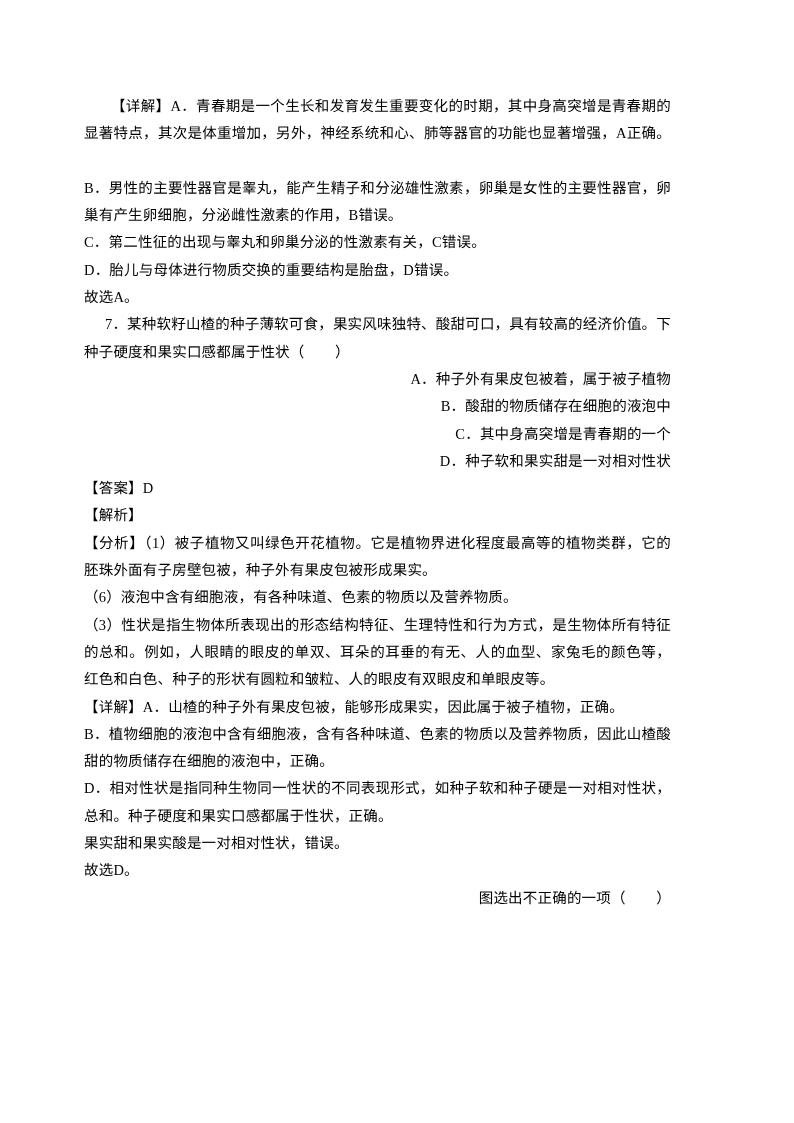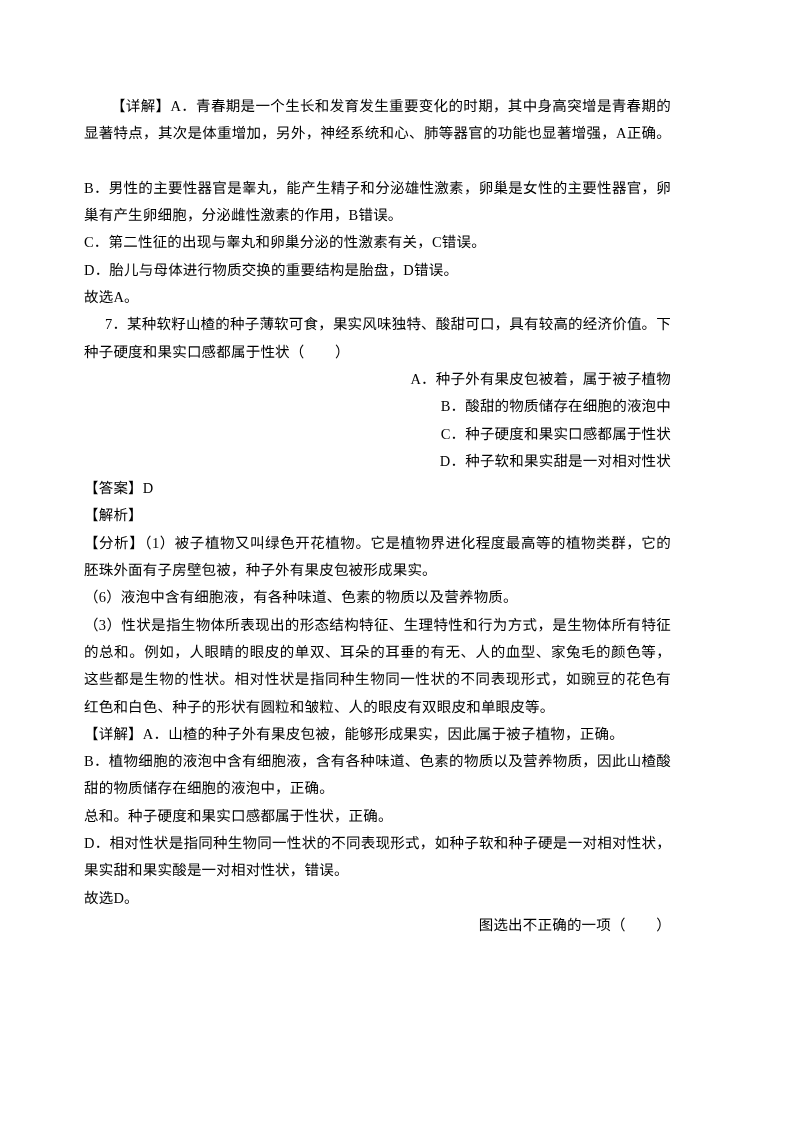--- a/index.html
+++ b/index.html
@@ -53,33 +53,32 @@
     <div class="line"></div>
     <div class="line fill">B．男性的主要性器官是睾丸，能产生精子和分泌雄性激素，卵巢是女性的主要性器官，卵</div>
     <div class="line">巢有产生卵细胞，分泌雌性激素的作用，B错误。</div>
     <div class="line">C．第二性征的出现与睾丸和卵巢分泌的性激素有关，C错误。</div>
     <div class="line">D．胎儿与母体进行物质交换的重要结构是胎盘，D错误。</div>
     <div class="line">故选A。</div>
     <div class="line il1 fill">7．某种软籽山楂的种子薄软可食，果实风味独特、酸甜可口，具有较高的经济价值。下列</div>
     <div class="line">种子硬度和果实口感都属于性状（        ）</div>
     <div class="line il1">A．种子外有果皮包被着，属于被子植物</div>
     <div class="line il1">B．酸甜的物质储存在细胞的液泡中</div>
-    <div class="line il1">C．种子硬度和果实口感都属于性状</div>
+    <div class="line il1">C．其中身高突增是青春期的一个</div>
     <div class="line il1">D．种子软和果实甜是一对相对性状</div>
     <div class="line">【答案】D</div>
     <div class="line">【解析】</div>
     <div class="line fill">【分析】（1）被子植物又叫绿色开花植物。它是植物界进化程度最高等的植物类群，它的</div>
     <div class="line">胚珠外面有子房壁包被，种子外有果皮包被形成果实。</div>
     <div class="line">（6）液泡中含有细胞液，有各种味道、色素的物质以及营养物质。</div>
     <div class="line fill">（3）性状是指生物体所表现出的形态结构特征、生理特性和行为方式，是生物体所有特征</div>
     <div class="line fill">的总和。例如，人眼睛的眼皮的单双、耳朵的耳垂的有无、人的血型、家兔毛的颜色等，</div>
-    <div class="line fill">这些都是生物的性状。相对性状是指同种生物同一性状的不同表现形式，如豌豆的花色有</div>
     <div class="line">红色和白色、种子的形状有圆粒和皱粒、人的眼皮有双眼皮和单眼皮等。</div>
     <div class="line">【详解】A．山楂的种子外有果皮包被，能够形成果实，因此属于被子植物，正确。</div>
     <div class="line fill">B．植物细胞的液泡中含有细胞液，含有各种味道、色素的物质以及营养物质，因此山楂酸</div>
     <div class="line">甜的物质储存在细胞的液泡中，正确。</div>
+    <div class="line fill">D．相对性状是指同种生物同一性状的不同表现形式，如种子软和种子硬是一对相对性状，</div>
     <div class="line">总和。种子硬度和果实口感都属于性状，正确。</div>
-    <div class="line fill">D．相对性状是指同种生物同一性状的不同表现形式，如种子软和种子硬是一对相对性状，</div>
     <div class="line">果实甜和果实酸是一对相对性状，错误。</div>
     <div class="line">故选D。</div>
     <div class="line il1">图选出不正确的一项（        ）</div>
   </div>
 </div>
 
 </body></html>

